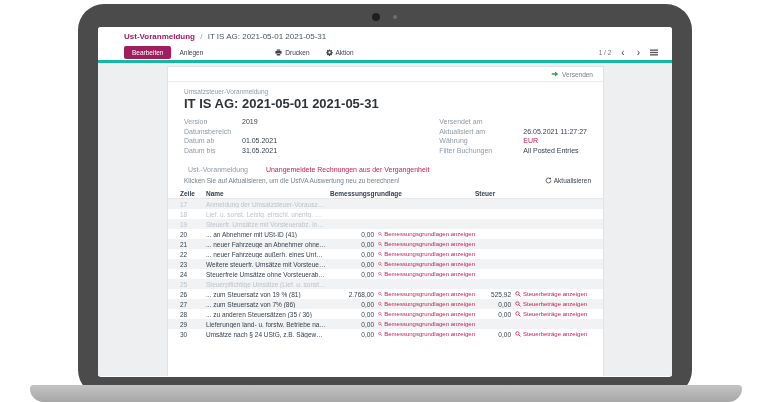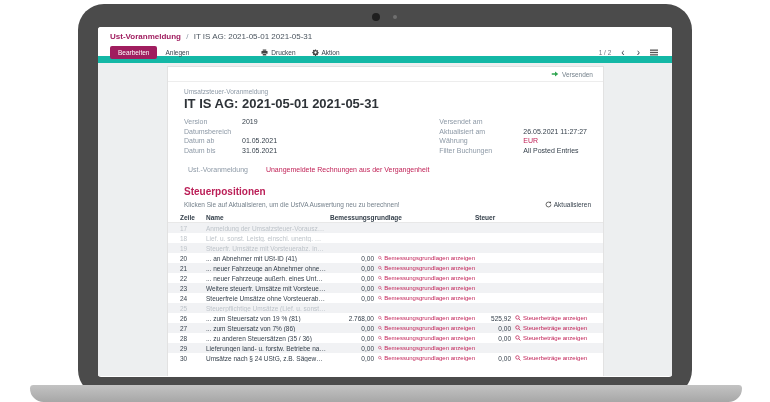--- a/index.html
+++ b/index.html
@@ -12,21 +12,21 @@
   .camera  { position:absolute; left:294px; top:9px;  width:8px; height:8px; border-radius:50%; background:#1f1f1f; }
   .camera2 { position:absolute; left:315px; top:11px; width:4px; height:4px; border-radius:50%; background:#6f6f6f; }
   .base { position:absolute; left:30px; top:385px; width:712px; height:17px;
           background:linear-gradient(#c3c3c3,#a7a7a7); border-radius:4px 4px 16px 16px; }
 
   
   .screen { position:absolute; left:20px; top:23px; width:574px; height:350px;
             background:#ffffff; border-radius:3px; overflow:hidden; }
 
   
-  .appheader { height:36px; border-bottom:7px solid #14b8a6; padding:5px 14px 0 12px; background:#fff; }
+  .appheader { height:36px; border-bottom:3px solid #14b8a6; padding:5px 14px 0 26px; background:#fff; }
   .breadcrumb { font-size:8px; margin-bottom:5px; white-space:nowrap; }
   .bc-primary { color:#a01d5f; font-weight:bold; cursor:pointer; }
   .bc-sep { color:#8d99a6; margin:0 3px; }
   .bc-secondary { color:#4a545e; }
   .toolbar { display:flex; align-items:center; }
   .btn-primary { background:#a01d5f; color:#fff; font-size:6.5px; padding:3px 8px; border-radius:2px; cursor:pointer; }
   .btn-plain { color:#36414c; font-size:6.5px; padding:3px 8px; cursor:pointer; }
   .tool-center { display:flex; align-items:center; gap:16px; margin-left:64px; }
   .tool-item { display:flex; align-items:center; gap:3px; font-size:6.5px; color:#36414c; cursor:pointer; }
   .tool-right { margin-left:auto; display:flex; align-items:center; gap:8px; }
@@ -179,21 +179,20 @@
                   <span class="fvalue">All Posted Entries</span>
                 </div>
               </div>
           </div>
 
           <div class="tabs">
               <span class="tab">Ust.-Voranmeldung</span>
               <span class="tab tab-hot">Unangemeldete Rechnungen aus der Vergangenheit</span>
             </div>
 
-          <div class="section-title">Steuerpositionen</div>
 
           <div class="hint-row">
             <span>Klicken Sie auf Aktualisieren, um die UstVA Auswertung neu zu berechnen!</span>
             <span class="refresh">
               <svg width="7" height="7" viewBox="0 0 16 16">
                   <path d="M13.6 8A5.6 5.6 0 1 1 8 2.4c1.8 0 3.4.8 4.4 2.1" fill="none" stroke="#444" stroke-width="1.8"></path>
                   <path d="M13.8 1l-.4 4.6L9 4z" fill="#444"></path>
                 </svg>
               <span>Aktualisieren</span>
             </span>

